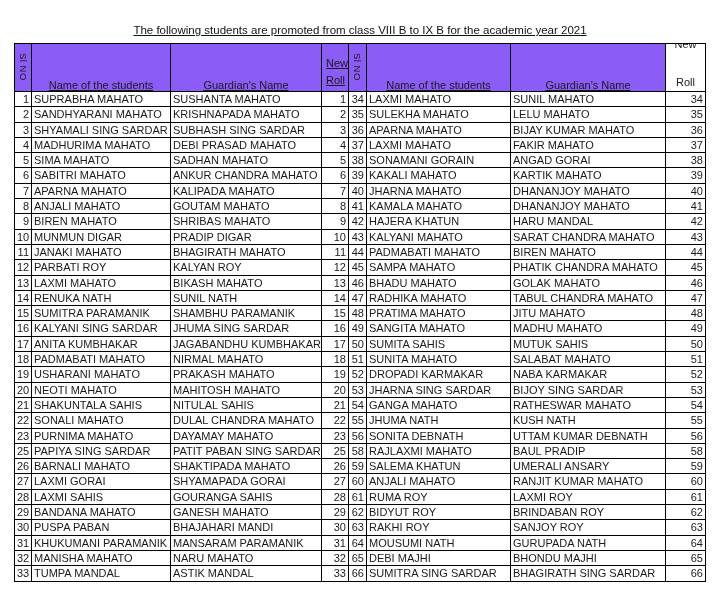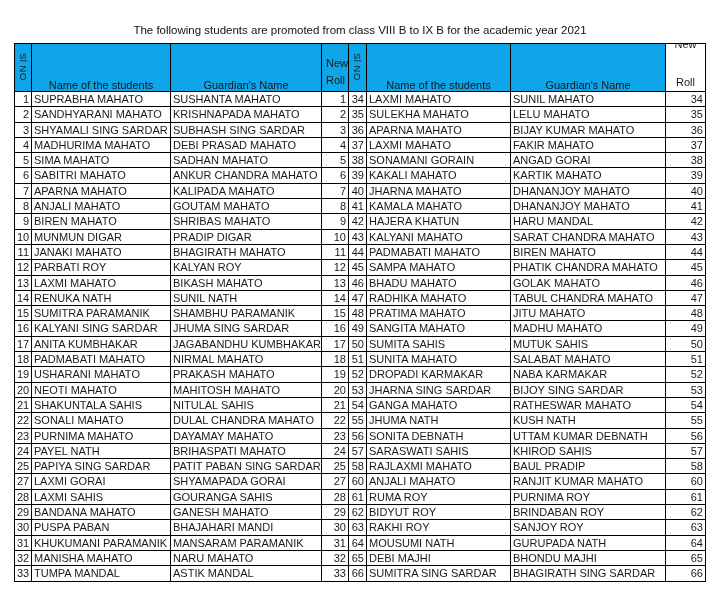--- a/index.html
+++ b/index.html
@@ -16,37 +16,38 @@
     position: relative;
     width: 720px;
     height: 610px;
   }
   .title {
     text-align: center;
     font-size: 11.5px;
     padding-top: 24px;
     padding-bottom: 7px;
     color: #111111;
+    text-decoration: underline;
   }
   table.promo {
     border-collapse: collapse;
     table-layout: fixed;
     margin-left: 14px;
     width: 691px;
   }
   table.promo th, table.promo td {
     border: 1px solid #000000;
     font-size: 11px;
     font-weight: normal;
     padding: 0 2px;
     white-space: nowrap;
     overflow: hidden;
     color: #1a1a1a;
   }
-  thead th { height: 47px; vertical-align: bottom; background: #0ea5e9; }
+  thead th { height: 47px; vertical-align: bottom; background: #8b5cf6; text-decoration: underline; }
   th.h-slno { text-align: center; vertical-align: middle; padding: 0; }
   th.h-slno .vert {
     writing-mode: vertical-rl;
     font-size: 9.5px;
     line-height: 1;
     display: inline-block;
     letter-spacing: 0.5px;
   }
   th.h-name, th.h-guardian { text-align: center; padding-bottom: 3px; }
   th.h-roll { vertical-align: bottom; padding: 0; }
@@ -351,57 +352,57 @@
           <td class="num">23</td>
           <td class="txt">PURNIMA MAHATO</td>
           <td class="txt">DAYAMAY MAHATO</td>
           <td class="num">23</td>
           <td class="num">56</td>
           <td class="txt">SONITA DEBNATH</td>
           <td class="txt">UTTAM KUMAR DEBNATH</td>
           <td class="num">56</td>
         </tr>
         <tr>
-          <td class="num">24</td>
-          <td class="txt">PAYEL NATH</td>
-          <td class="txt">BRIHASPATI MAHATO</td>
-          <td class="num">24</td>
-          <td class="num">57</td>
-          <td class="txt">SARASWATI SAHIS</td>
-          <td class="txt">KHIROD SAHIS</td>
-          <td class="num">57</td>
-        </tr>
-        <tr>
           <td class="num">25</td>
           <td class="txt">PAPIYA SING SARDAR</td>
           <td class="txt">PATIT PABAN SING SARDAR</td>
           <td class="num">25</td>
           <td class="num">58</td>
           <td class="txt">RAJLAXMI MAHATO</td>
           <td class="txt">BAUL PRADIP</td>
           <td class="num">58</td>
         </tr>
         <tr>
+          <td class="num">26</td>
+          <td class="txt">BARNALI MAHATO</td>
+          <td class="txt">SHAKTIPADA MAHATO</td>
+          <td class="num">26</td>
+          <td class="num">59</td>
+          <td class="txt">SALEMA KHATUN</td>
+          <td class="txt">UMERALI ANSARY</td>
+          <td class="num">59</td>
+        </tr>
+        <tr>
           <td class="num">27</td>
           <td class="txt">LAXMI GORAI</td>
           <td class="txt">SHYAMAPADA GORAI</td>
           <td class="num">27</td>
           <td class="num">60</td>
           <td class="txt">ANJALI MAHATO</td>
           <td class="txt">RANJIT KUMAR MAHATO</td>
           <td class="num">60</td>
         </tr>
         <tr>
           <td class="num">28</td>
           <td class="txt">LAXMI SAHIS</td>
           <td class="txt">GOURANGA SAHIS</td>
           <td class="num">28</td>
           <td class="num">61</td>
           <td class="txt">RUMA ROY</td>
-          <td class="txt">PURNIMA ROY</td>
+          <td class="txt">LAXMI ROY</td>
           <td class="num">61</td>
         </tr>
         <tr>
           <td class="num">29</td>
           <td class="txt">BANDANA MAHATO</td>
           <td class="txt">GANESH MAHATO</td>
           <td class="num">29</td>
           <td class="num">62</td>
           <td class="txt">BIDYUT ROY</td>
           <td class="txt">BRINDABAN ROY</td>

